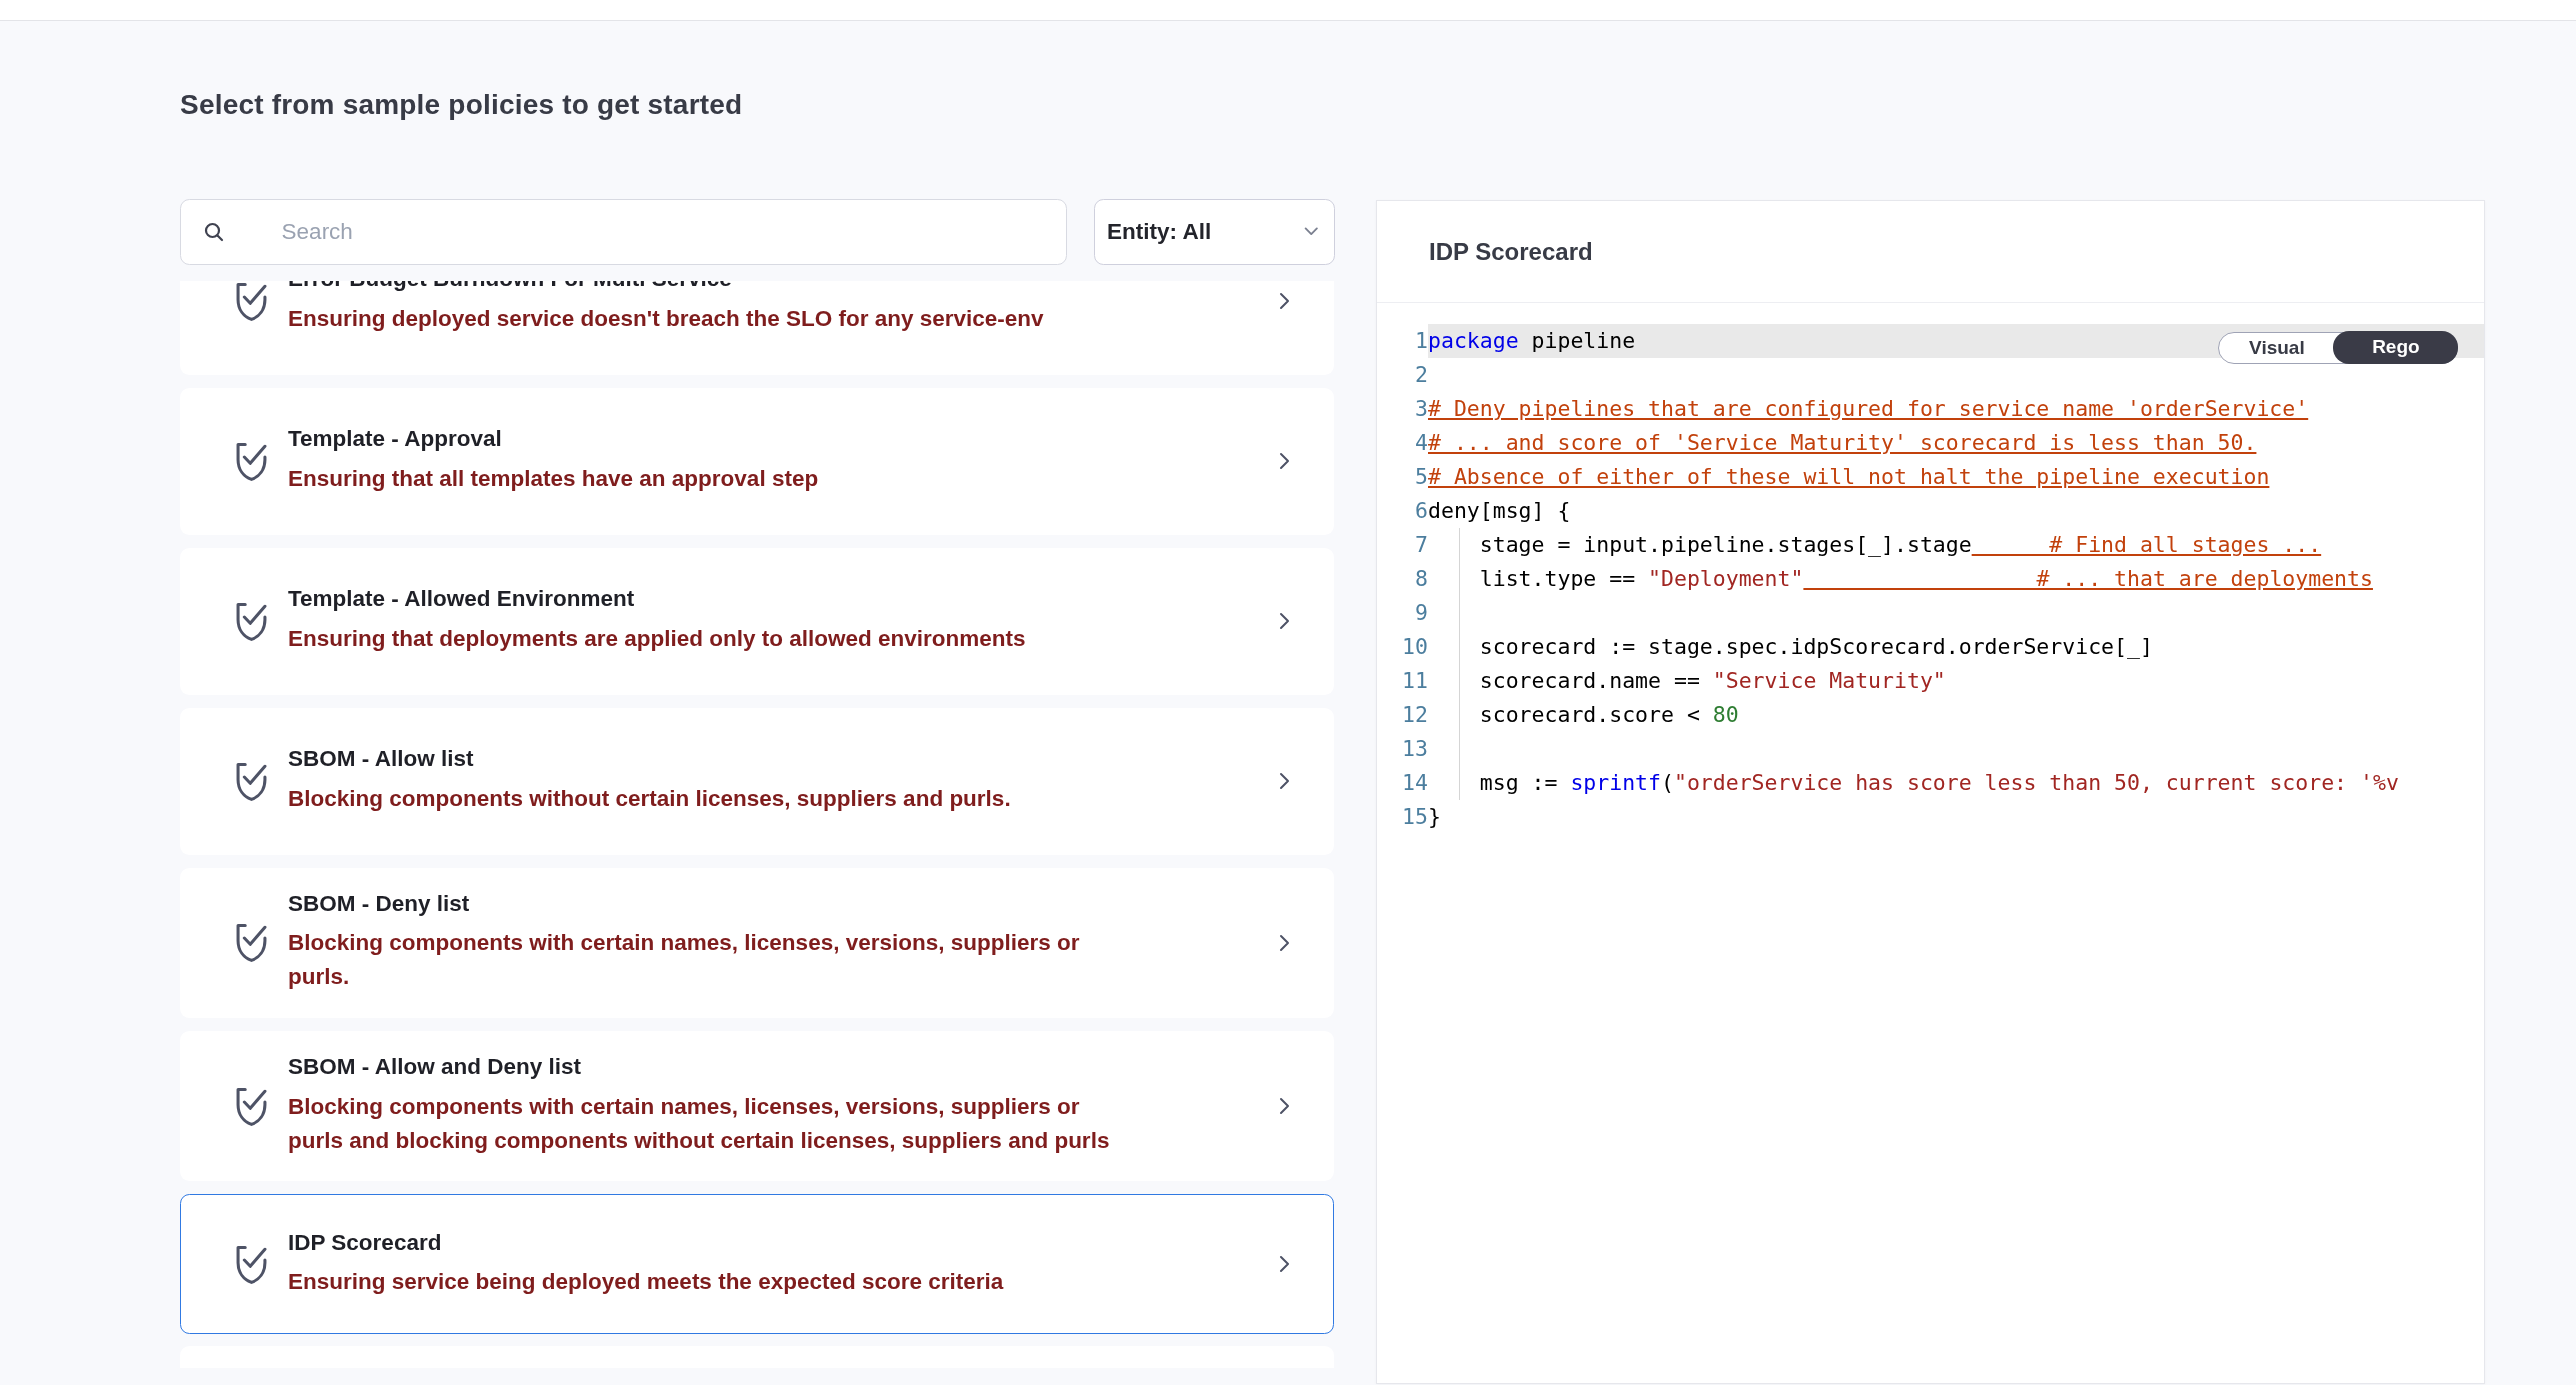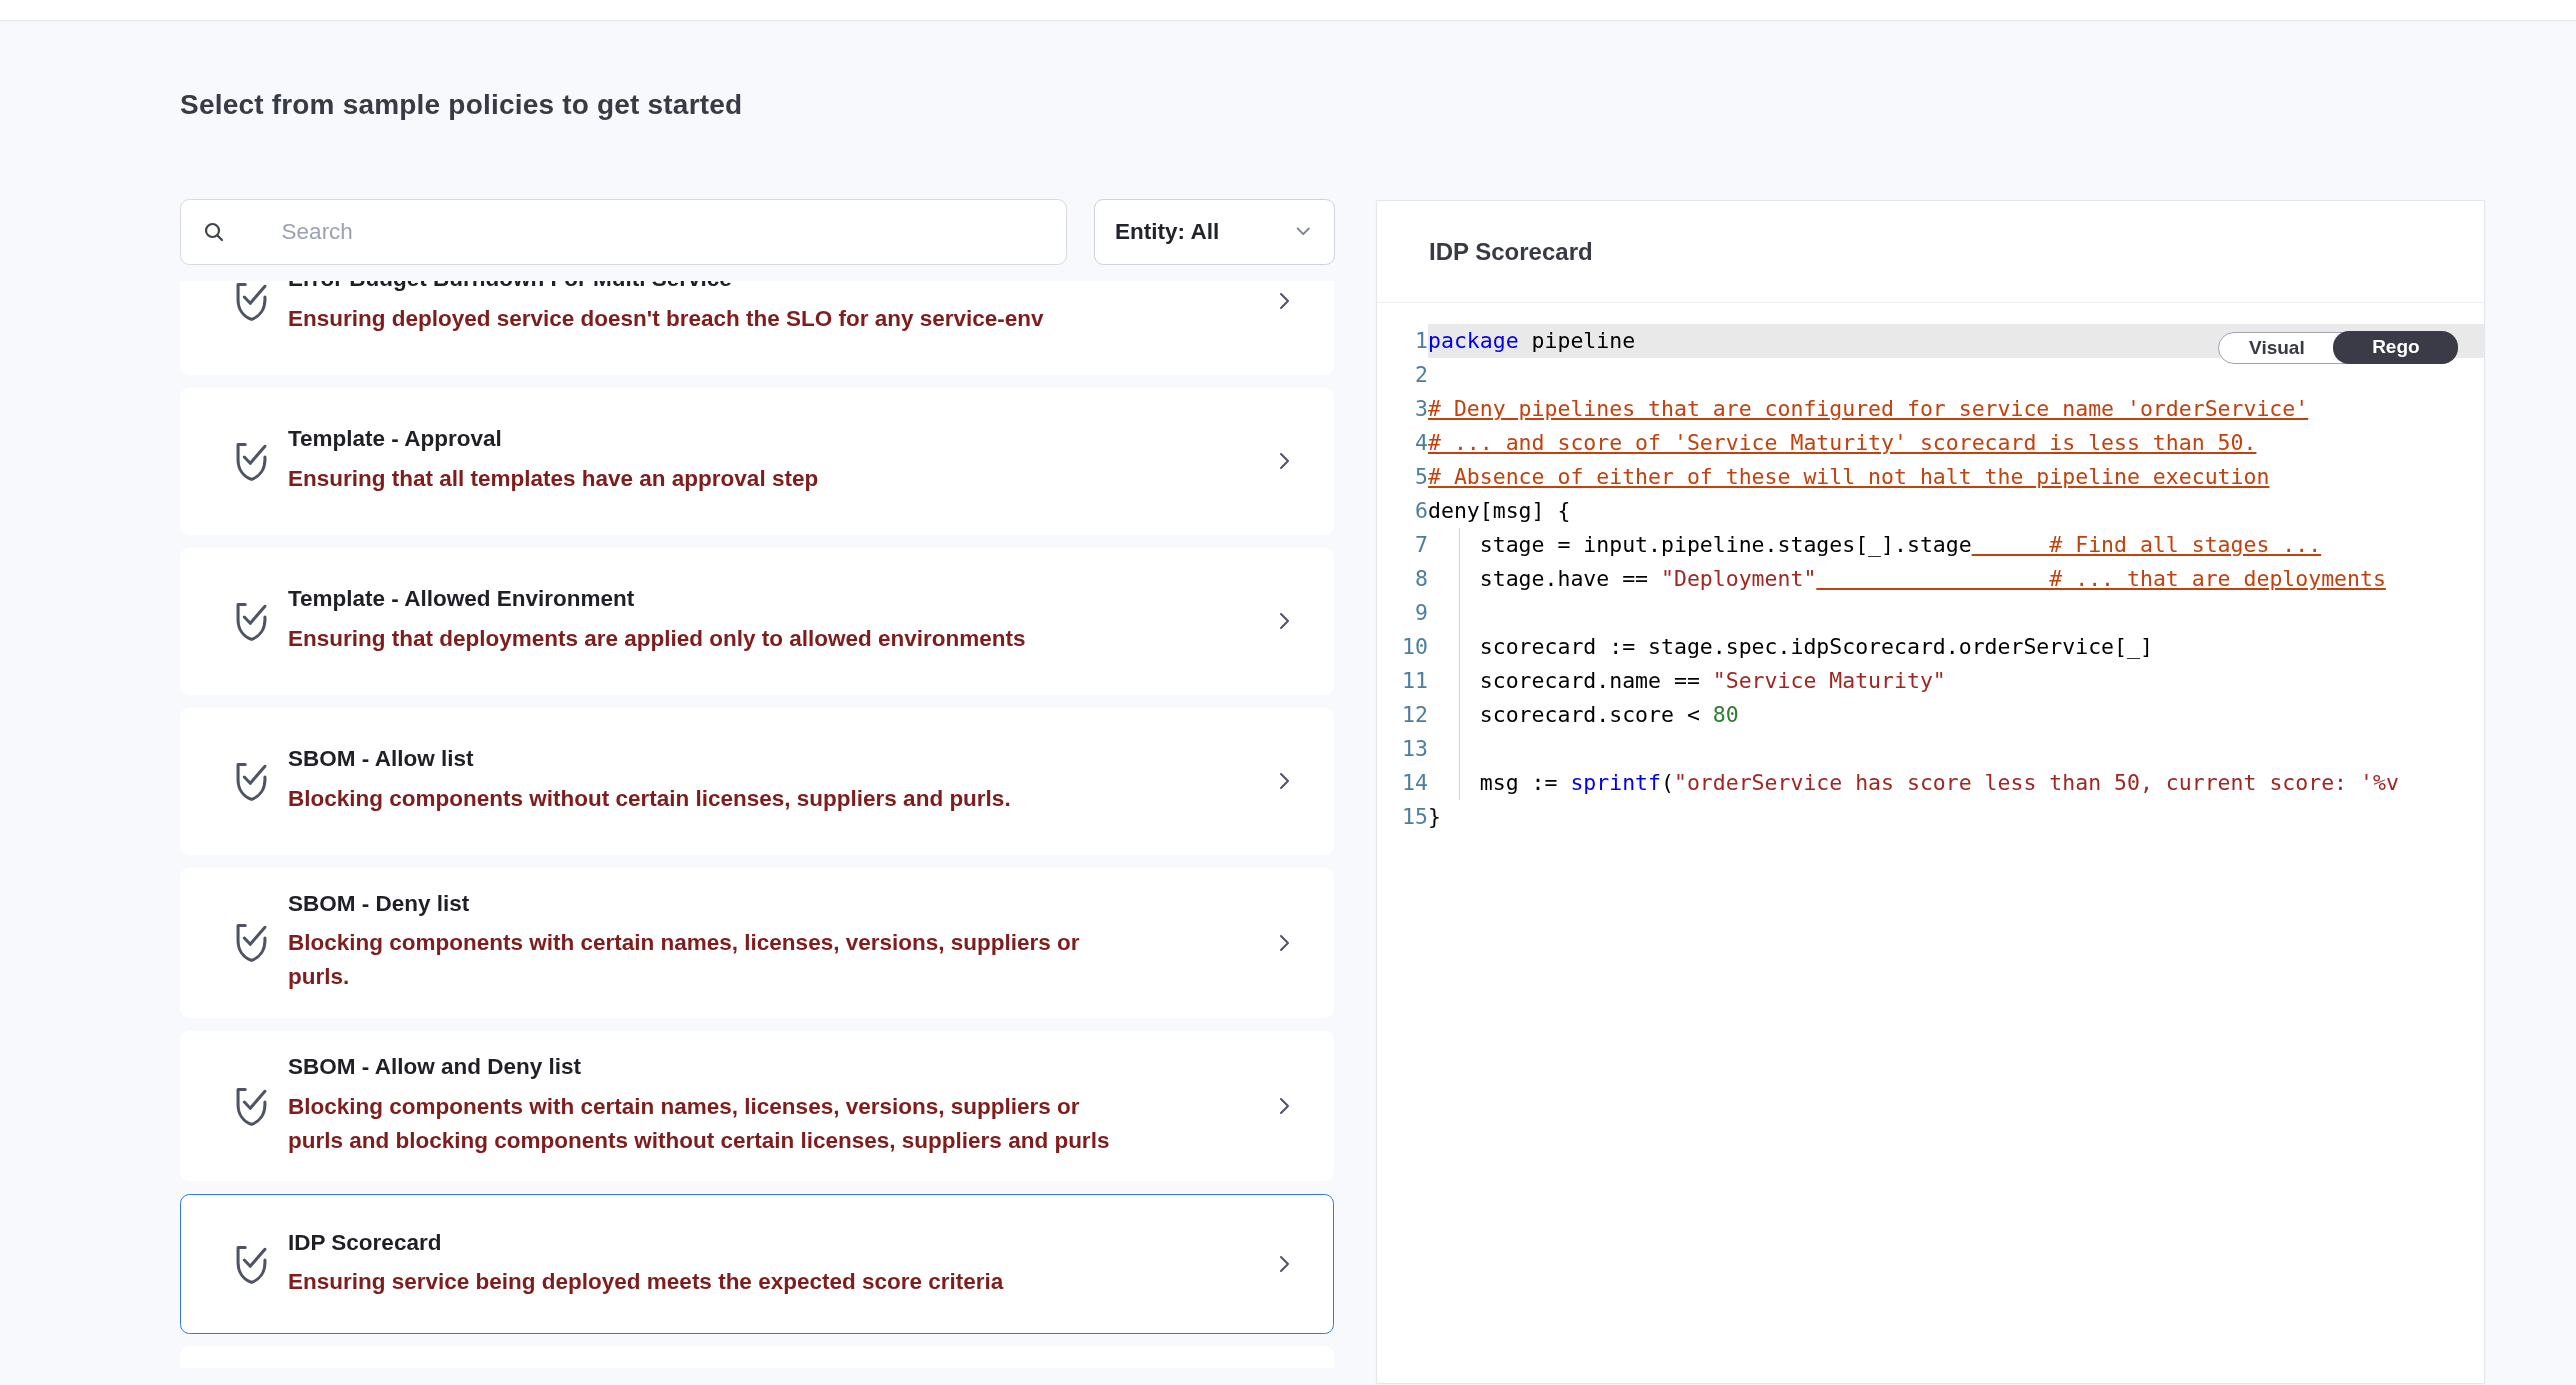--- a/index.html
+++ b/index.html
@@ -12,21 +12,21 @@
   .page-title { position:absolute; left:180px; top:68px; font-size:28px; font-weight:700; color:#383b46; letter-spacing:0.2px; }
 
   
   .controls { position:absolute; left:180px; top:178px; width:1154px; height:66px; }
   .search-box { position:absolute; left:0; top:0; width:887px; height:66px; background:#ffffff;
     border:1.4px solid #d8dae2; border-radius:9.4px; display:flex; align-items:center; padding:0 20.6px;gap:41px; }
   .search-box input { border:none; outline:none; flex:1; font-size:22.5px; color:#333745; margin-left:15px; font-family:inherit; background:transparent; }
   .search-box input::placeholder { color:#9aa2b1; }
   .entity-select { position:absolute; left:914px; top:0; width:241px; height:66px; background:#ffffff;
     border:1.4px solid #cfd0dd; border-radius:9.4px; display:flex; align-items:center; justify-content:space-between;
-    padding:0 20px; cursor:pointer; }
+    padding:0 12px; cursor:pointer; }
   .entity-select .label { font-size:22.5px; font-weight:700; color:#23242b; }
 
   
   .list-viewport { position:absolute; left:180px; top:260px; width:1154px; height:1103px; overflow:hidden; }
   .card { position:relative; background:#ffffff; border:1.9px solid transparent; border-radius:9.4px; margin-bottom:13px;
     min-height:147px; display:flex; align-items:center; padding:22.5px 37px 22.5px 49px; cursor:pointer; }
   .card.first { margin-top:-53px; }
   .card.selected { border-color:#3079e2; min-height:140px; margin-bottom:11.2px; }
   .card-icon { flex:0 0 43px; height:49px; margin-right:15px; display:flex; align-items:center; }
   .card-text { flex:1; max-width:838px; }
@@ -253,21 +253,21 @@
         <div class="code-line">
           <span class="ln">6</span>
           <span class="lc"><span class="tok-pl">deny[msg] {</span></span>
         </div>
         <div class="code-line">
           <span class="ln">7</span>
           <span class="lc"><span class="guide"></span><span class="tok-pl">    stage = input.pipeline.stages[_].stage</span><span class="tok-com">      # Find all stages ...</span></span>
         </div>
         <div class="code-line">
           <span class="ln">8</span>
-          <span class="lc"><span class="guide"></span><span class="tok-pl">    stage.have == </span><span class="tok-str">"Deployment"</span><span class="tok-com">                  # ... that are deployments</span></span>
+          <span class="lc"><span class="guide"></span><span class="tok-pl">    list.type == </span><span class="tok-str">"Deployment"</span><span class="tok-com">                  # ... that are deployments</span></span>
         </div>
         <div class="code-line">
           <span class="ln">9</span>
           <span class="lc"><span class="guide"></span></span>
         </div>
         <div class="code-line">
           <span class="ln">10</span>
           <span class="lc"><span class="guide"></span><span class="tok-pl">    scorecard := stage.spec.idpScorecard.orderService[_]</span></span>
         </div>
         <div class="code-line">

